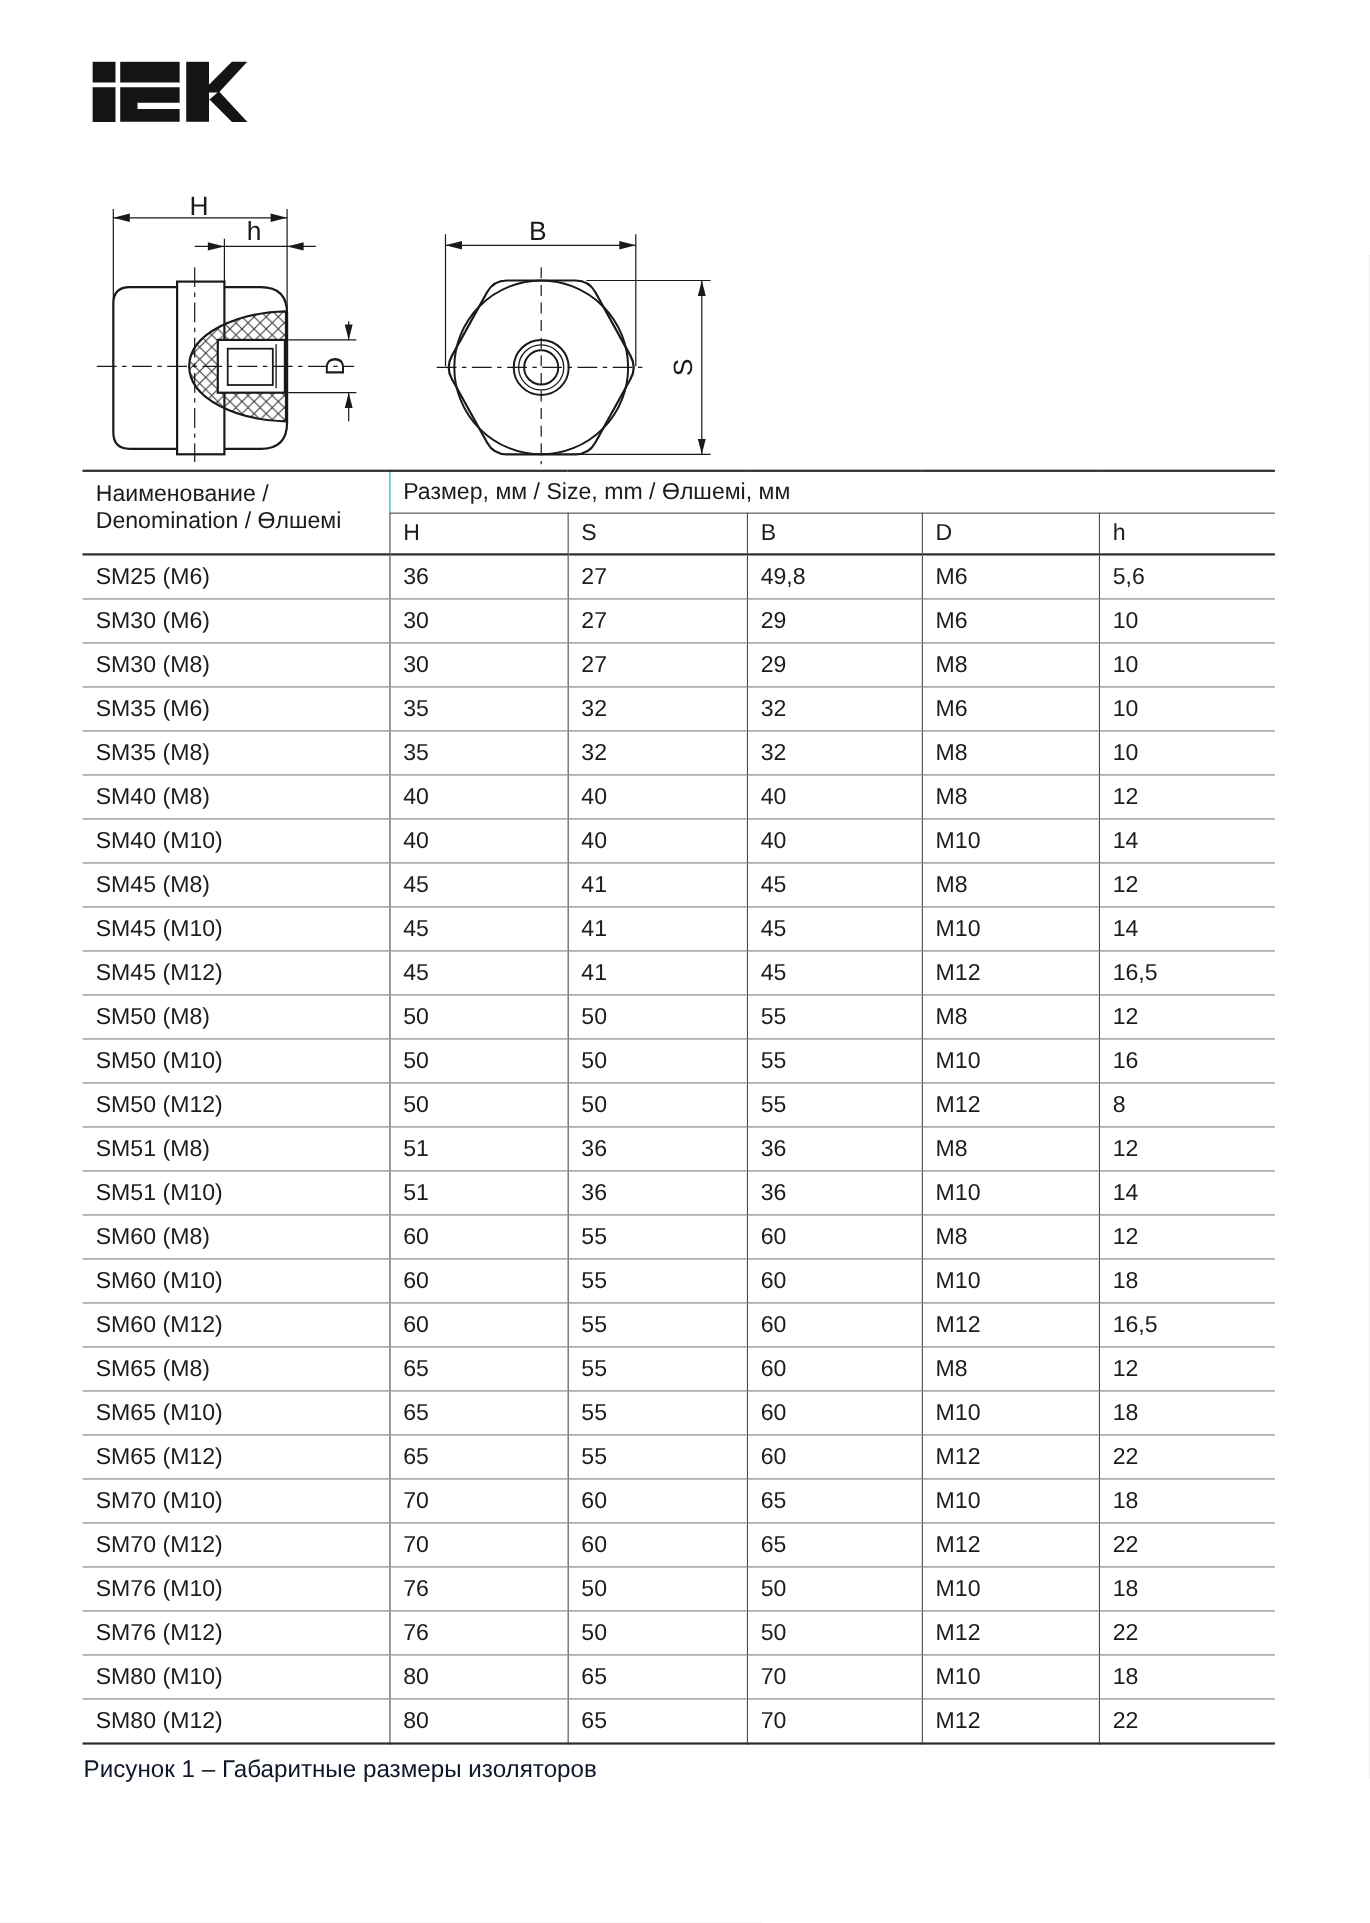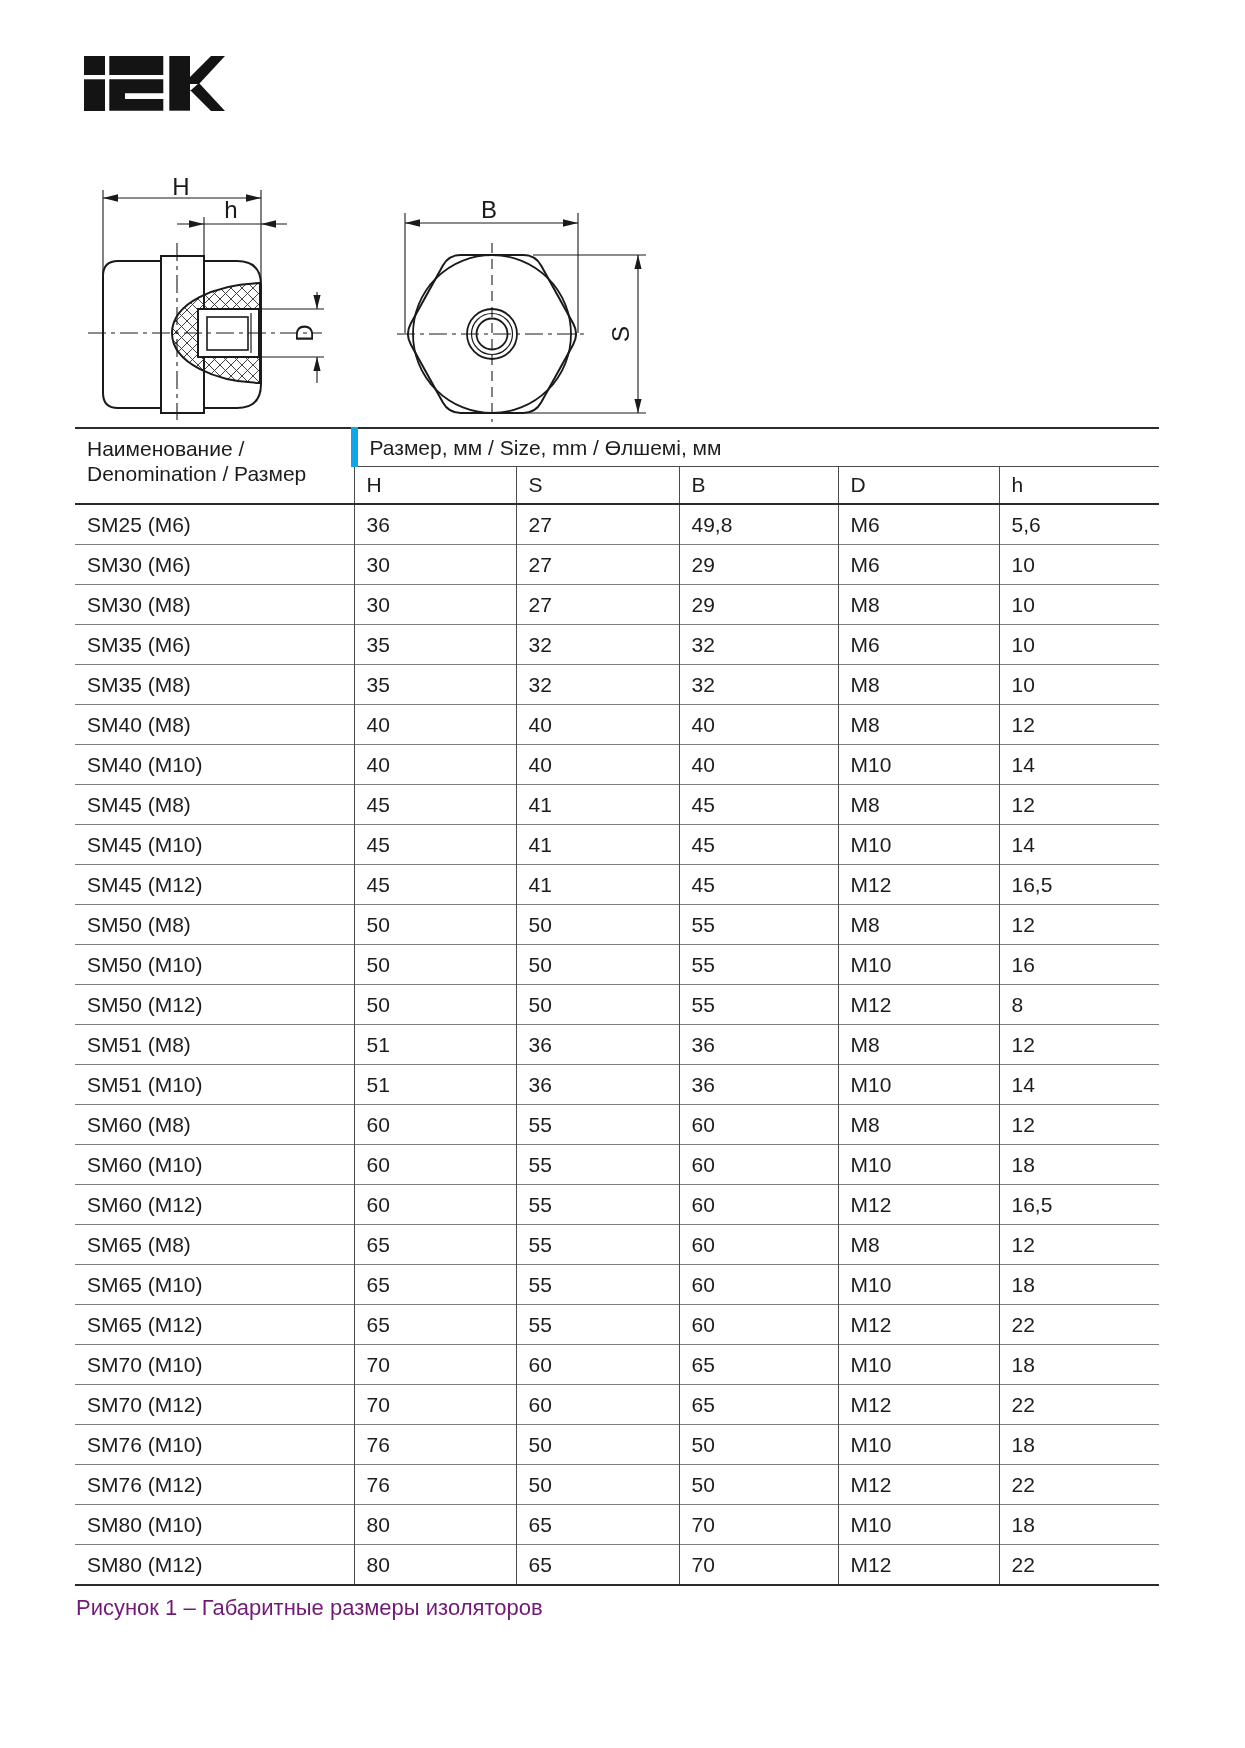--- a/index.html
+++ b/index.html
@@ -23,27 +23,27 @@
     border-top:2px solid #2b2b2b;
     border-bottom:2px solid #2b2b2b;
   }
   .dim-table th, .dim-table td {
     font-size:21px; font-weight:400; text-align:left;
     padding:0 0 0 12px; margin:0;
     white-space:nowrap; overflow:hidden;
   }
   .hrow1 th { height:37px; vertical-align:middle; }
   th.name-h { vertical-align:top; padding-top:7px; line-height:25px; }
-  th.size-h { border-left:7px solid #0ea5e9; border-bottom:1px solid #4a4a4a; }
+  th.size-h { border-left:1px solid #0ea5e9; border-bottom:1px solid #4a4a4a; }
   .hrow2 th { height:36px; vertical-align:middle; border-left:1px solid #4a4a4a; }
   th.name-h, .hrow2 th { border-bottom:2px solid #2b2b2b; }
   .dim-table tbody td { height:39px; vertical-align:middle; border-top:1px solid #7d7d7d; }
   .dim-table tbody td:nth-child(n+2) { border-left:1px solid #4a4a4a; }
 
-  .caption { position:absolute; left:76px; top:1595px; font-size:22px; color:#701a75; }
+  .caption { position:absolute; left:76px; top:1595px; font-size:22px; color:#0f172a; }
 </style>
 </head>
 <body>
 
 <div class="page">
 
   <svg class="logo" viewBox="0 0 141 55" aria-hidden="true">
     <g fill="#141414">
       <rect x="0" y="0" width="21" height="19"></rect>
       <rect x="0" y="23.3" width="21" height="31.7"></rect>
@@ -134,21 +134,21 @@
         <col style="width:162px">
         <col style="width:163px">
       <col style="width:159px">
         <col style="width:161px">
         <col style="width:160px">
     </colgroup>
     <thead>
       <tr class="hrow1">
         <th rowspan="2" class="name-h">
           <div>Наименование /</div>
-          <div>Denomination / Размер</div>
+          <div>Denomination / Өлшемі</div>
         </th>
         <th colspan="5" class="size-h">Размер, мм / Size, mm / Өлшемі, мм</th>
       </tr>
       <tr class="hrow2">
         <th>H</th>
         <th>S</th>
         <th>B</th>
         <th>D</th>
         <th>h</th>
       </tr>

